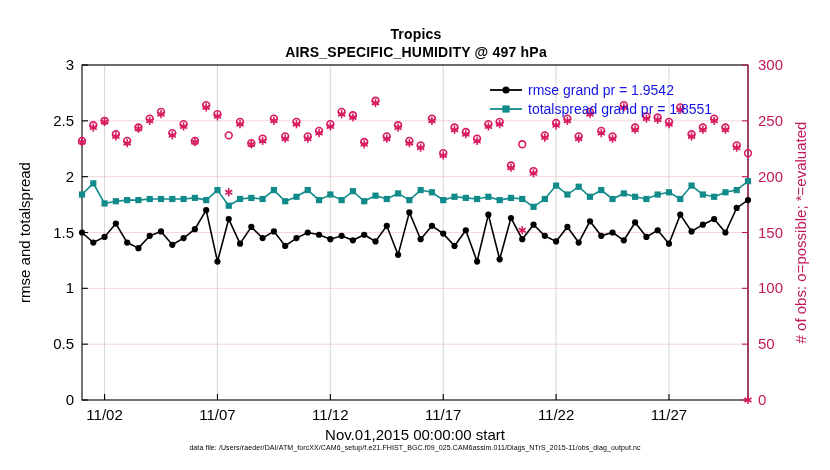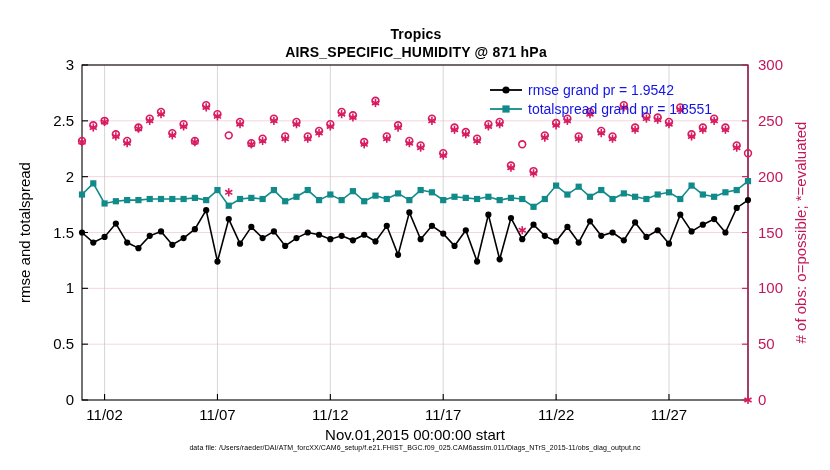--- a/index.html
+++ b/index.html
@@ -33,21 +33,21 @@
   .mk-obs-o{fill:none;stroke:#D81B60;stroke-width:1.6;}
   .mk-obs-x{stroke:#D81B60;stroke-width:1.6;fill:none;}
 </style>
 </head>
 <body>
 
 <div id="chart-root">
 
   <div class="title-block">
     <div class="title-main">Tropics</div>
-    <div class="title-sub">AIRS_SPECIFIC_HUMIDITY @ 871 hPa</div>
+    <div class="title-sub">AIRS_SPECIFIC_HUMIDITY @ 497 hPa</div>
   </div>
 
   <svg id="plot" width="830" height="444">
       <line x1="82" x2="748" y1="344.1666666666667" y2="344.1666666666667" class="grid-h"></line>
       <line x1="82" x2="748" y1="288.33333333333337" y2="288.33333333333337" class="grid-h"></line>
       <line x1="82" x2="748" y1="232.5" y2="232.5" class="grid-h"></line>
       <line x1="82" x2="748" y1="176.66666666666669" y2="176.66666666666669" class="grid-h"></line>
       <line x1="82" x2="748" y1="120.83333333333331" y2="120.83333333333331" class="grid-h"></line>
       <line x1="82" x2="748" y1="65" y2="65" class="grid-h"></line>
       <line x1="104.57627118644068" x2="104.57627118644068" y1="65" y2="400" class="grid-v"></line>

